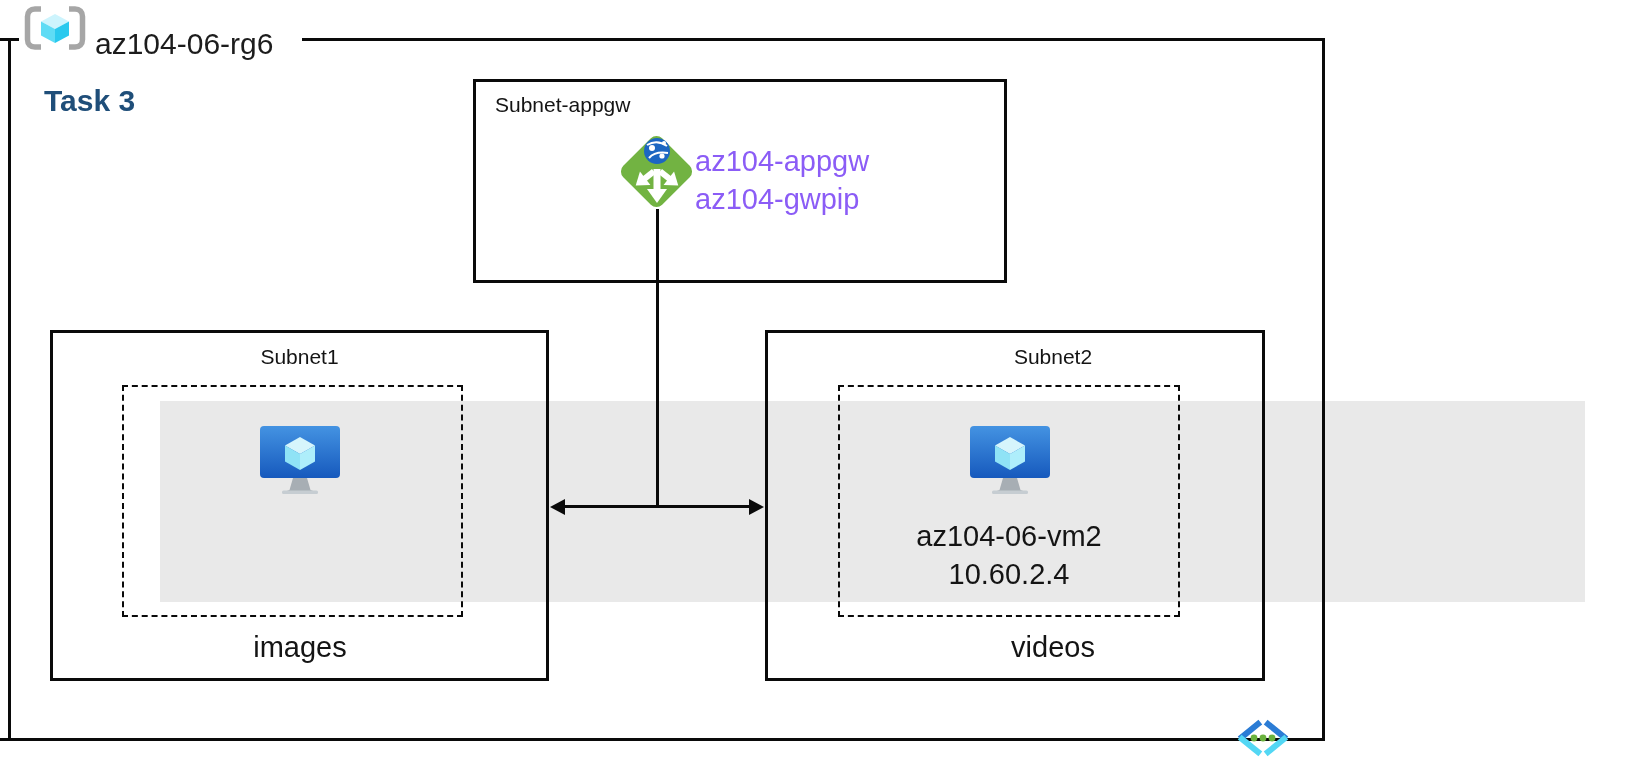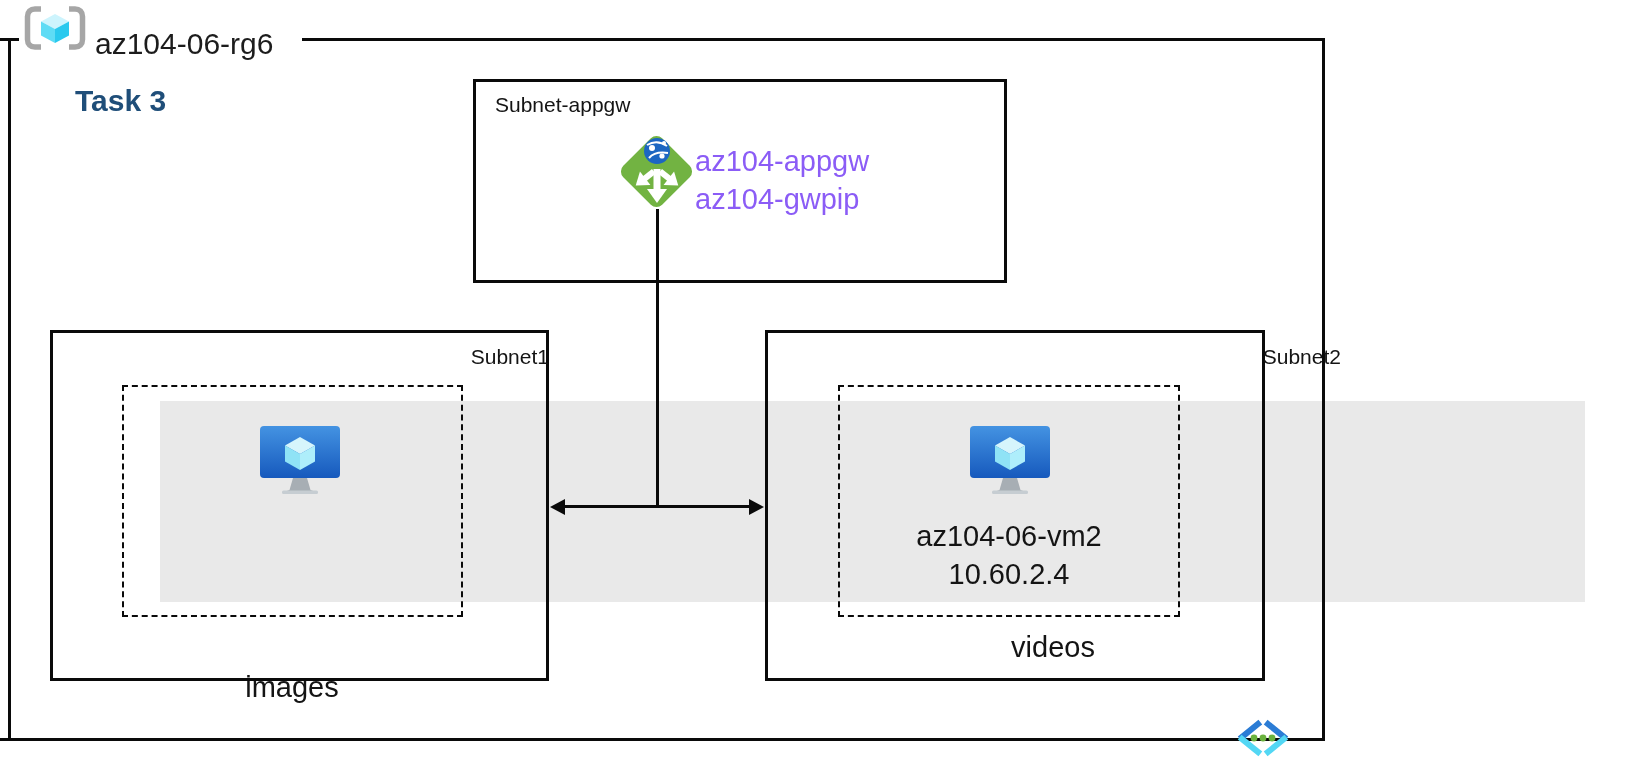--- a/index.html
+++ b/index.html
@@ -11,23 +11,23 @@
     color:#111111;
     overflow:hidden;
   }
   .abs{position:absolute;}
   .hline{position:absolute;background:#0a0a0a;height:3px;}
   .vline{position:absolute;background:#0a0a0a;width:3px;}
   .box{position:absolute;border:3px solid #0a0a0a;background:transparent;box-sizing:border-box;}
   .dashedbox{position:absolute;border:2px dashed #0a0a0a;background:transparent;box-sizing:border-box;}
   .band{position:absolute;background:#e9e9e9;}
   .rg-label{position:absolute;font-size:30px;line-height:36px;color:#1c1c1c;white-space:nowrap;}
-  .task-label{position:absolute;font-size:30px;line-height:34px;font-weight:bold;color:#1f4e79;white-space:nowrap;margin-left:31px;}
+  .task-label{position:absolute;font-size:30px;line-height:34px;font-weight:bold;color:#1f4e79;white-space:nowrap;}
   .box-title{position:absolute;font-size:21px;line-height:34px;color:#141414;white-space:nowrap;}
-  .centered{text-align:right;}
+  .centered{text-align:center;}
   .vm-text{position:absolute;font-size:29px;line-height:38px;color:#141414;text-align:center;}
   .caption{position:absolute;font-size:29px;line-height:34px;color:#141414;text-align:center;}
   .gw-labels{position:absolute;font-size:29px;line-height:38px;color:#8b5cf6;white-space:nowrap;}
   .backend-label{position:absolute;font-size:31px;line-height:40px;color:#141414;text-align:center;white-space:nowrap;}
   .arrowhead-left{
     position:absolute;width:0;height:0;
     border-top:8px solid transparent;border-bottom:8px solid transparent;
     border-right:15px solid #0a0a0a;
   }
   .arrowhead-right{
@@ -111,21 +111,21 @@
         </linearGradient>
       </defs>
       <rect x="2" y="2" width="80" height="52" rx="4" fill="url(#vmscr1)"></rect>
       <polygon points="42,13 57,21.5 42,30 27,21.5" fill="#d6f5fc"></polygon>
       <polygon points="27,21.5 42,30 42,46 27,37.5" fill="#8fe3f6"></polygon>
       <polygon points="57,21.5 42,30 42,46 57,37.5" fill="#aeeefb"></polygon>
       <polygon points="35,54 49,54 52.5,66 60,68.8 24,68.8 31.5,66" fill="#a7aeb4"></polygon>
       <rect x="24" y="66.5" width="36" height="3.5" rx="1.5" fill="#c6cdd2"></rect>
     </svg>
   </div>
-  <div class="caption" style="left:42px;top:630px;width:500px;margin-top:40px;">images</div>
+  <div class="caption" style="left:50px;top:630px;width:500px;">images</div>
 
   <div class="box" style="left:765px;top:330px;width:500px;height:351px;"></div>
   <div class="box-title centered" style="left:765px;top:340px;width:576px;">Subnet2</div>
   <div class="dashedbox" style="left:838px;top:385px;width:342px;height:232px;"></div>
 
   <div class="abs" style="left:968px;top:424px;width:84px;height:72px;">
     <svg width="84" height="72" viewBox="0 0 84 72">
       <defs>
         <linearGradient id="vmscr2" x1="0" y1="0" x2="0" y2="1">
           <stop offset="0" stop-color="#4493e2"></stop>

